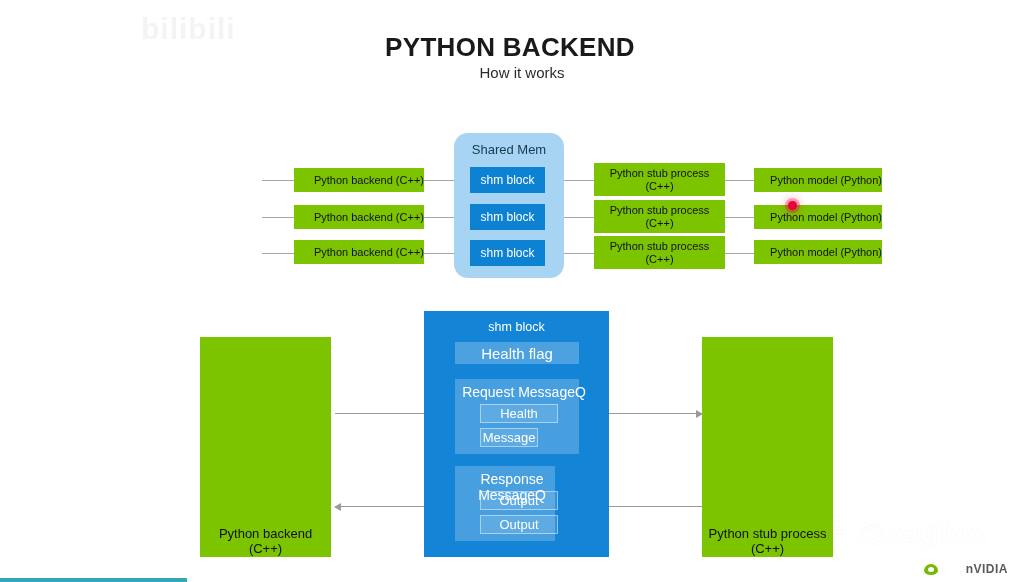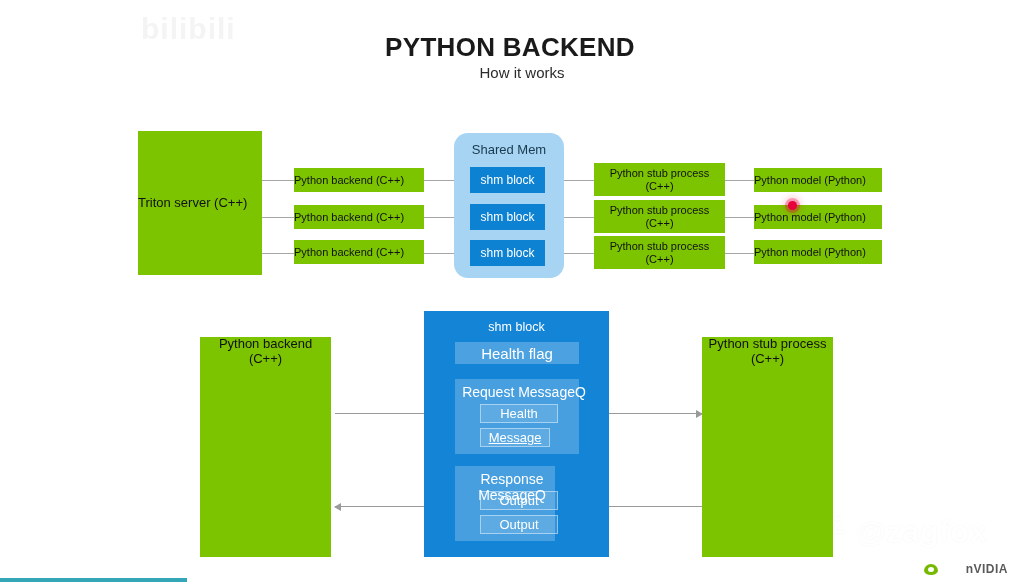--- a/index.html
+++ b/index.html
@@ -63,21 +63,21 @@
   }
   .slide-subtitle{
     position:absolute;left:12px;top:64px;width:1020px;text-align:center;
     font-size:15px;font-weight:400;color:#2b2b2b;
   }
 
   
   .box{position:absolute;box-sizing:border-box;}
   .green{
     background:#7cc400;color:#111111;
-    display:flex;align-items:center;justify-content:flex-start;
+    display:flex;align-items:center;justify-content:flex-end;
     text-align:center;line-height:1.15;
   }
   .blue-sm{
     background:#0e82d2;color:#ffffff;
     display:flex;align-items:center;justify-content:center;
     font-size:12px;
   }
   .shared-mem{
     background:#a6d4f2;border-radius:14px;
   }
@@ -173,23 +173,20 @@
   <div class="hline" style="left:423px;top:253px;width:48px;"></div>
 
   <div class="hline" style="left:544px;top:180px;width:53px;"></div>
   <div class="hline" style="left:544px;top:217px;width:53px;"></div>
   <div class="hline" style="left:544px;top:253px;width:53px;"></div>
 
   <div class="hline" style="left:724px;top:180px;width:31px;"></div>
   <div class="hline" style="left:724px;top:217px;width:31px;"></div>
   <div class="hline" style="left:724px;top:253px;width:31px;"></div>
 
-  <div class="box green" style="left:138px;top:131px;width:124px;height:144px;font-size:13px;">
-    <span>Triton server (C++)</span>
-  </div>
 
   <div class="box green" style="left:294px;top:168px;width:130px;height:24px;font-size:11px;">
     <span>Python backend (C++)</span>
   </div>
   <div class="box green" style="left:294px;top:205px;width:130px;height:24px;font-size:11px;">
     <span>Python backend (C++)</span>
   </div>
   <div class="box green" style="left:294px;top:240px;width:130px;height:24px;font-size:11px;">
     <span>Python backend (C++)</span>
   </div>
@@ -258,21 +255,21 @@
 
     <div class="health-flag" style="left:31px;top:31px;width:124px;height:22px;">
       <span>Health flag</span>
     </div>
 
     <div class="sub-panel" style="left:31px;top:68px;width:124px;height:75px;">
       <div class="sub-panel-title">Request MessageQ</div>
       <div class="slot" style="left:25px;top:25px;width:78px;height:19px;">
         <span>Health</span>
       </div>
-      <div class="slot" style="left:25px;top:49px;width:70px;height:19px;text-decoration:underline;">
+      <div class="slot" style="left:25px;top:49px;width:58px;height:19px;">
         <span>Message</span>
       </div>
     </div>
 
     <div class="sub-panel" style="left:31px;top:155px;width:100px;height:75px;">
       <div class="sub-panel-title">Response MessageQ</div>
       <div class="slot" style="left:25px;top:25px;width:78px;height:19px;">
         <span>Output</span>
       </div>
       <div class="slot" style="left:25px;top:49px;width:78px;height:19px;">

